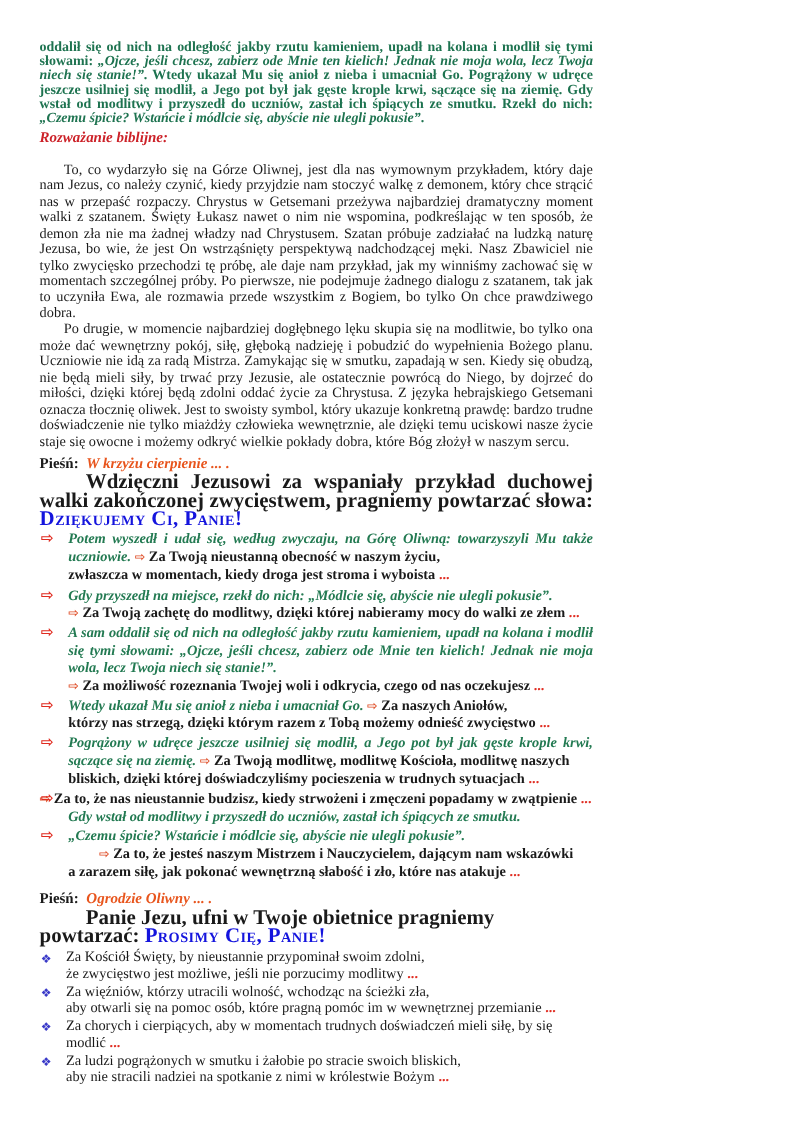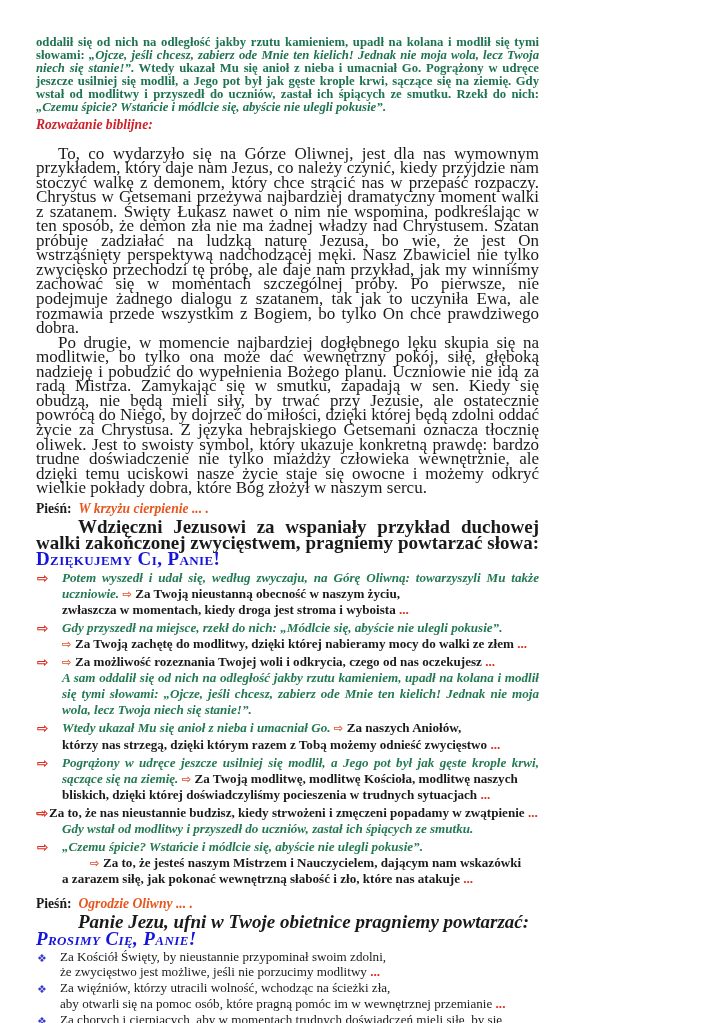--- a/index.html
+++ b/index.html
@@ -15,30 +15,30 @@
     color:var(--green-text,#1e7350);font-weight:bold;
     font-size:12.7px;line-height:13.1px;text-align:justify;margin:0;
   }
   .intro .seg-gn{font-style:normal;}
   .intro .seg-gi{font-style:italic;}
 
   .reflect-head{
     color:var(--heading-red,#cc2128);font-weight:bold;font-style:italic;
     font-size:13.6px;line-height:15px;margin:2px 0 15px 0;
   }
-  p.bodytext{font-size:17px;line-height:14.55px;text-align:justify;text-indent:22px;margin:0;}
+  p.bodytext{font-size:13px;line-height:14.55px;text-align:justify;text-indent:22px;margin:0;}
 
   .song{font-size:13.6px;font-weight:bold;margin:5px 0 2px 0;line-height:16px;}
   .song .title{color:var(--song-orange,#e8551d);font-style:italic;margin-left:7px;}
 
   .lead{
     font-weight:bold;font-size:19px;line-height:16.3px;
     text-align:justify;text-indent:42px;margin:1px 0 2px 0;
   }
-  .lead2{text-indent:42px;text-align:left;margin:2px 0 2px 0;font-style:italic;}
+  .lead2{text-indent:42px;text-align:left;margin:2px 0 2px 0;}
   .acclaim{
     color:var(--acclaim-blue,#1414dd);font-variant:small-caps;letter-spacing:.4px;
   }
 
   
   .item{position:relative;padding-left:26px;margin:0 0 2px 0;font-size:13.1px;line-height:16.1px;}
   .item .bullet{
     position:absolute;left:1px;top:0;
     font-family:"DejaVu Sans","Liberation Sans",sans-serif;
     font-weight:bold;color:var(--arrow-red,#e02b20);font-size:14px;
@@ -84,22 +84,22 @@
         <div class="line line-justify"><span class="seg-g">Potem wyszedł i udał się, według zwyczaju, na Górę Oliwną: towarzyszyli Mu także uczniowie. </span><span class="seg-a">⇨</span><span class="seg-b"> Za Twoją nieustanną obecność w naszym życiu,</span></div>
         <div class="line line-right"><span class="seg-b">zwłaszcza w momentach, kiedy droga jest stroma i wyboista </span><span class="seg-d">...</span></div>
       </div>
       <div class="item">
         <span class="bullet">⇨</span>
         <div class="line line-justify"><span class="seg-g">Gdy przyszedł na miejsce, rzekł do nich: „Módlcie się, abyście nie ulegli pokusie”.</span></div>
         <div class="line line-right"><span class="seg-a">⇨</span><span class="seg-b"> Za Twoją zachętę do modlitwy, dzięki której nabieramy mocy do walki ze złem </span><span class="seg-d">...</span></div>
       </div>
       <div class="item">
         <span class="bullet">⇨</span>
+        <div class="line line-justify"><span class="seg-g">A sam oddalił się od nich na odległość jakby rzutu kamieniem, upadł na kolana i modlił się tymi słowami: „Ojcze, jeśli chcesz, zabierz ode Mnie ten kielich! Jednak nie moja wola, lecz Twoja niech się stanie!”.</span></div>
         <div class="line line-right"><span class="seg-a">⇨</span><span class="seg-b"> Za możliwość rozeznania Twojej woli i odkrycia, czego od nas oczekujesz </span><span class="seg-d">...</span></div>
-        <div class="line line-justify"><span class="seg-g">A sam oddalił się od nich na odległość jakby rzutu kamieniem, upadł na kolana i modlił się tymi słowami: „Ojcze, jeśli chcesz, zabierz ode Mnie ten kielich! Jednak nie moja wola, lecz Twoja niech się stanie!”.</span></div>
       </div>
       <div class="item">
         <span class="bullet">⇨</span>
         <div class="line line-justify"><span class="seg-g">Wtedy ukazał Mu się anioł z nieba i umacniał Go. </span><span class="seg-a">⇨</span><span class="seg-b"> Za naszych Aniołów,</span></div>
         <div class="line line-right"><span class="seg-b">którzy nas strzegą, dzięki którym razem z Tobą możemy odnieść zwycięstwo </span><span class="seg-d">...</span></div>
       </div>
       <div class="item">
         <span class="bullet">⇨</span>
         <div class="line line-justify"><span class="seg-g">Pogrążony w udręce jeszcze usilniej się modlił, a Jego pot był jak gęste krople krwi, sączące się na ziemię. </span><span class="seg-a">⇨</span><span class="seg-b"> Za Twoją modlitwę, modlitwę Kościoła, modlitwę naszych</span></div>
         <div class="line line-right"><span class="seg-b">bliskich, dzięki której doświadczyliśmy pocieszenia w trudnych sytuacjach </span><span class="seg-d">...</span></div>

